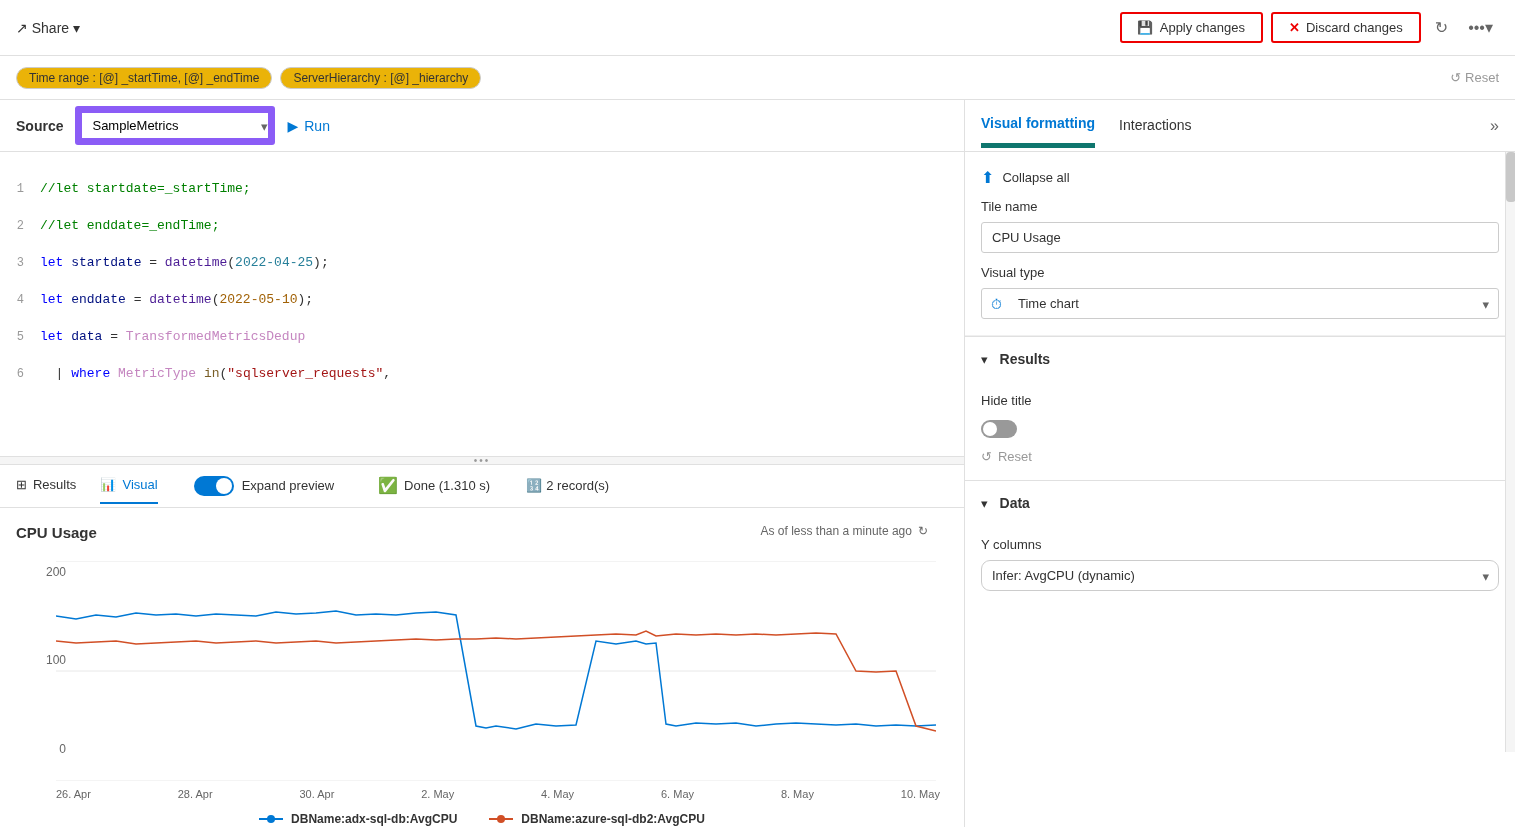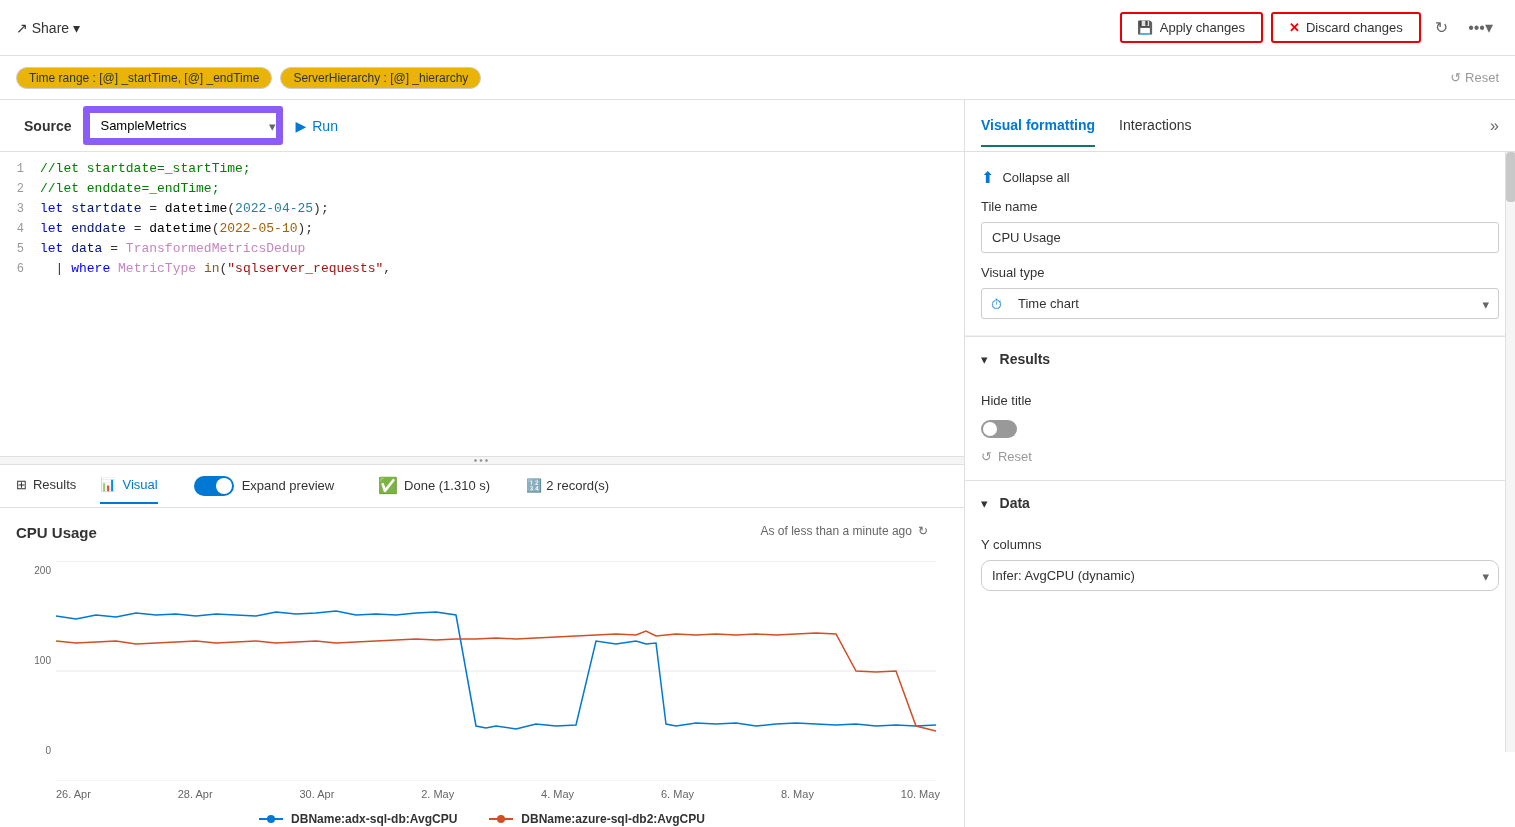--- a/index.html
+++ b/index.html
@@ -38,48 +38,48 @@
     .reset-btn { display: flex; align-items: center; gap: 4px; color: #999; background: none; border: none; cursor: pointer; font-size: 13px; }
 
     
     .main-area { display: flex; height: calc(827px - 56px - 44px); }
 
     
     .left-panel { flex: 0 0 965px; display: flex; flex-direction: column; border-right: 1px solid #e0e0e0; }
 
     
     .source-bar {
-      display: flex; align-items: center; gap: 12px; padding: 10px 24px;
+      display: flex; align-items: center; gap: 12px; padding: 10px 16px;
       border-bottom: 1px solid #e0e0e0; height: 52px;
     }
     .source-label { font-weight: 600; font-size: 14px; }
     .source-select {
       border: 7px solid #8b5cf6; border-radius: 3px; padding: 5px 32px 5px 10px;
       font-size: 13px; background: #fff; cursor: pointer; min-width: 200px;
       appearance: none; position: relative;
     }
     .source-select-wrapper { position: relative; display: inline-block; }
     .source-select-wrapper::after { content: '▾'; position: absolute; right: 8px; top: 50%; transform: translateY(-50%); pointer-events: none; color: #666; }
     .run-btn { display: flex; align-items: center; gap: 6px; background: none; border: none; cursor: pointer; font-size: 14px; color: #0078d4; font-weight: 500; }
     .run-triangle { color: #0078d4; font-size: 14px; }
 
     
     .code-editor {
       flex: 1; background: #fff; padding: 8px 0; overflow-y: auto;
       font-family: 'Consolas', 'Courier New', monospace; font-size: 13px;
     }
     .code-line { display: flex; align-items: baseline; padding: 1px 0; min-height: 20px; }
     .line-num { width: 40px; text-align: right; padding-right: 16px; color: #999; font-size: 12px; user-select: none; flex-shrink: 0; }
-    .code-text { flex: 1; white-space: pre; }
+    .code-text { flex: 1; white-space: pre; margin-top: 20px; }
     .kw { color: #0000ff; }
     .fn { color: #795e26; }
     .str { color: #a31515; }
     .comment { color: #008000; }
     .var-blue { color: #001080; }
-    .dt { color: #000000; text-align: center; }
+    .dt { color: #4c1d95; text-align: center; }
 
     
     .result-tabs {
       display: flex; align-items: center; padding: 0 16px; border-top: 1px solid #e0e0e0;
       border-bottom: 1px solid #e0e0e0; height: 44px; gap: 24px;
     }
     .tab-item { display: flex; align-items: center; gap: 6px; padding: 10px 0; cursor: pointer; font-size: 13px; color: #333; border-bottom: 2px solid transparent; }
     .tab-item.active { border-bottom: 2px solid #0078d4; color: #0078d4; font-weight: 500; }
     .tab-icon { font-size: 13px; }
     .expand-toggle { display: flex; align-items: center; gap: 8px; margin-left: 12px; }
@@ -94,31 +94,31 @@
     .status-done { display: flex; align-items: center; gap: 6px; margin-left: 20px; color: #333; }
     .done-icon { color: #107c10; font-size: 16px; }
     .record-badge { display: flex; align-items: center; gap: 4px; margin-left: 12px; color: #333; }
     .badge-icon { color: #0078d4; font-size: 13px; }
 
     
     .chart-area { flex: 1; padding: 16px; background: #fff; overflow: hidden; position: relative; }
     .chart-title { font-size: 15px; font-weight: 600; color: #333; margin-bottom: 4px; }
     .chart-timestamp { position: absolute; top: 16px; right: 36px; font-size: 12px; color: #666; display: flex; align-items: center; gap: 6px; }
     .chart-canvas-area { position: relative; margin-top: 20px; }
-    .chart-y-axis { position: absolute; left: 0; top: 0; bottom: 40px; display: flex; flex-direction: column; justify-content: space-between; padding: 4px 0; color: #666; font-size: 10px; width: 35px; text-align: right; }
+    .chart-y-axis { position: absolute; left: 15px; top: 0; bottom: 40px; display: flex; flex-direction: column; justify-content: space-between; padding: 4px 0; color: #666; font-size: 12px; width: 35px; text-align: right; }
     .chart-svg-area { margin-left: 40px; margin-right: 8px; }
     .chart-x-labels { display: flex; justify-content: space-between; margin-left: 40px; margin-right: 8px; font-size: 11px; color: #666; margin-top: 4px; }
     .chart-legend { display: flex; justify-content: center; gap: 32px; margin-top: 12px; font-size: 12px; font-weight: 600; }
     .legend-item { display: flex; align-items: center; gap: 8px; }
 
     
     .right-panel { flex: 0 0 550px; display: flex; flex-direction: column; overflow-y: auto; }
     .format-tabs { display: flex; align-items: center; padding: 0 16px; border-bottom: 1px solid #e0e0e0; height: 52px; gap: 0; }
     .format-tab { padding: 12px 0; margin-right: 24px; font-size: 14px; cursor: pointer; border-bottom: 2px solid transparent; color: #333; }
-    .format-tab.active { border-bottom: 2px solid #0f766e; color: #0078d4; font-weight: 600; }
+    .format-tab.active { border-bottom: 5px solid #0f766e; color: #0078d4; font-weight: 600; }
     .format-expand { margin-left: auto; cursor: pointer; color: #666; font-size: 16px; }
 
     .format-section { padding: 16px; border-bottom: 1px solid #f0f0f0; }
     .collapse-all-btn { display: flex; align-items: center; gap: 8px; background: none; border: none; cursor: pointer; font-size: 13px; color: #333; padding: 0; }
     .collapse-icon { font-size: 16px; color: #0078d4; }
 
     .field-label { font-size: 13px; font-weight: 400; color: #333; margin-bottom: 8px; margin-top: 12px; }
     .text-input {
       width: 100%; border: 1px solid #ccc; border-radius: 3px; padding: 7px 10px;
       font-size: 13px; color: #333; background: #fff; outline: none;

